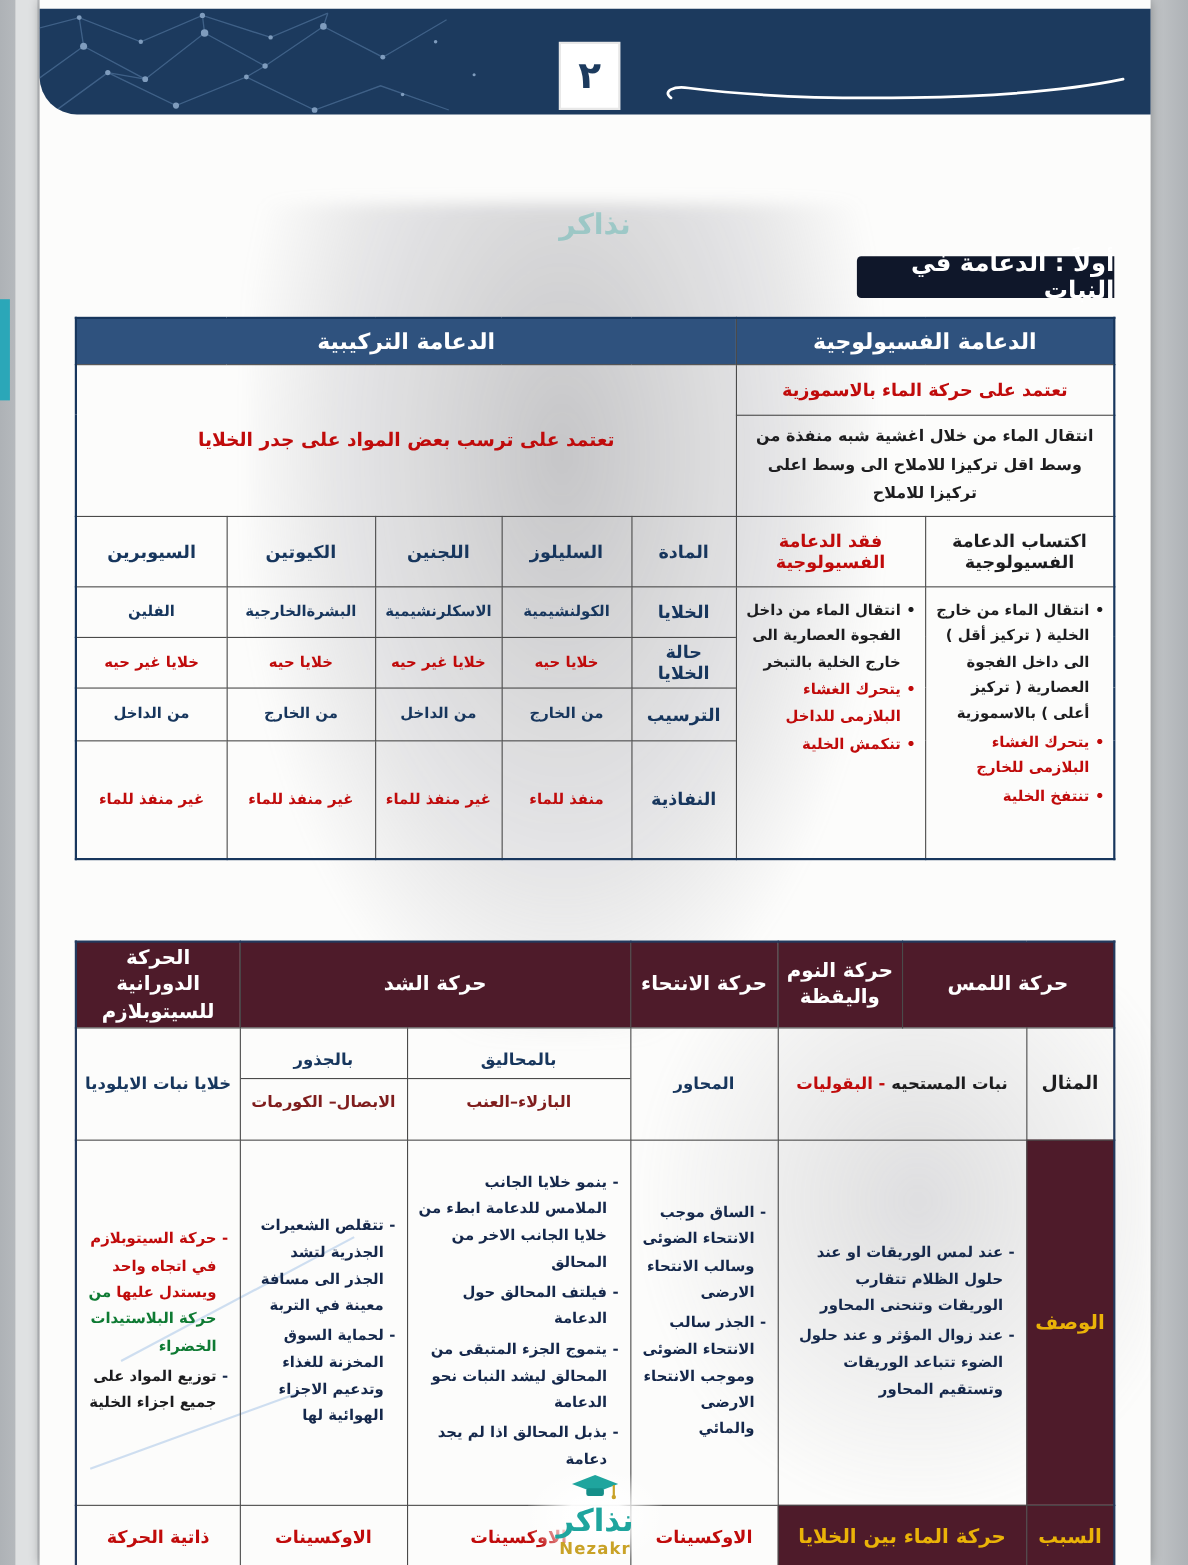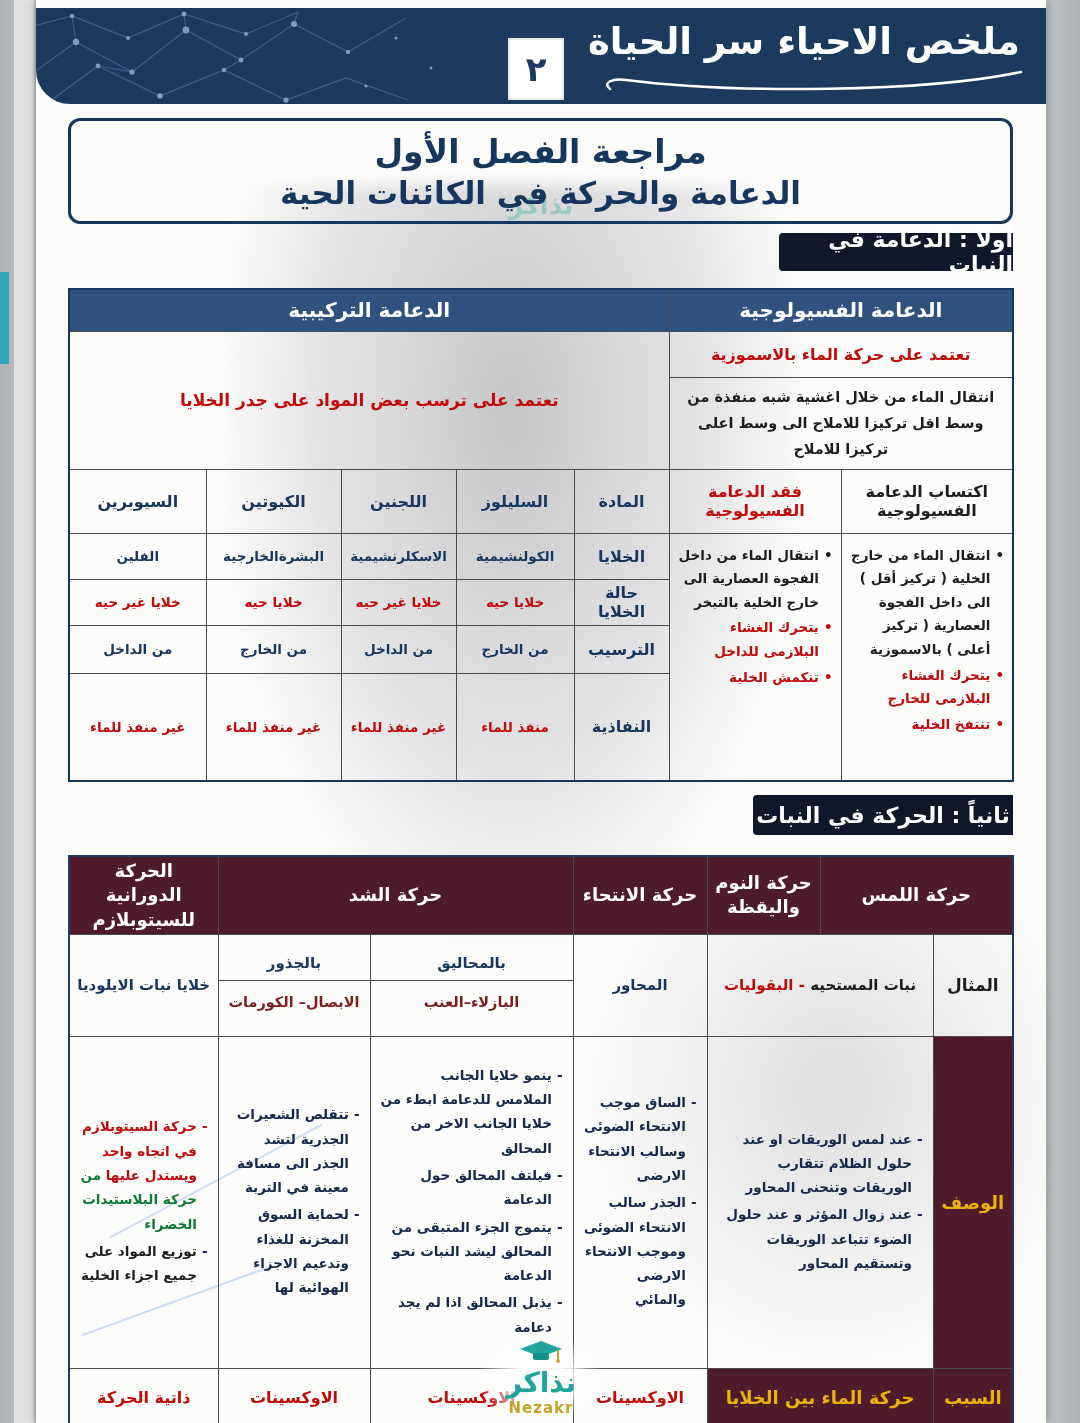--- a/index.html
+++ b/index.html
@@ -117,40 +117,35 @@
         <circle cx="250" cy="92" r="2.6"></circle>
           <circle cx="36" cy="8" r="2.2"></circle>
           <circle cx="92" cy="30" r="2"></circle>
         <circle cx="148" cy="6" r="2.4"></circle>
           <circle cx="210" cy="26" r="2"></circle>
           <circle cx="330" cy="78" r="1.6"></circle>
         <circle cx="360" cy="30" r="1.6"></circle>
           <circle cx="395" cy="60" r="1.4"></circle>
       </g>
     </svg>
-    <div class="banner-title">ملخص الاحياء سر الحياة</div>
     <svg width="430" height="26" viewBox="0 0 430 26" style="position:absolute;right:20px;top:60px;direction:ltr">
       <path d="M425,4 C330,24 140,26 30,12 C16,10 6,15 14,21" stroke="#ffffff" stroke-width="2.5" fill="none" stroke-linecap="round"></path>
     </svg>
     <div class="page-badge">
       <span>٢</span>
     </div>
   </div>
 
   <div class="face face1"></div>
   <div class="face face2"></div>
   <div class="scribble" style="left:60px;top:1180px;width:240px;transform:rotate(-28deg);"></div>
   <div class="scribble" style="left:40px;top:1300px;width:200px;transform:rotate(-20deg);"></div>
 
   <div class="wm-top">نذاكر</div>
 
-  <div class="title-box">
-    <div class="l1">مراجعة الفصل الأول</div>
-    <div class="l2">الدعامة والحركة في الكائنات الحية</div>
-  </div>
 
   <div class="sec-banner sec1">أولاً : الدعامة في النبات</div>
 
   <table class="t1">
     <colgroup>
       <col style="width:172px">
         <col style="width:172px">
         <col style="width:95px">
       <col style="width:118px">
         <col style="width:115px">
@@ -230,21 +225,20 @@
     <tr class="rg4">
       <td class="colh">النفاذية</td>
       <td class="val c-red">منفذ للماء</td>
       <td class="val c-red">غير منفذ للماء</td>
       <td class="val c-red">غير منفذ للماء</td>
       <td class="val c-red">غير منفذ للماء</td>
     </tr>
   </tbody>
     </table>
 
-  <div class="sec-banner sec2">ثانياً : الحركة في النبات</div>
 
   <table class="t2">
     <colgroup>
       <col style="width:80px">
         <col style="width:113px">
         <col style="width:113px">
         <col style="width:134px">
       <col style="width:203px">
         <col style="width:152px">
         <col style="width:149px">

